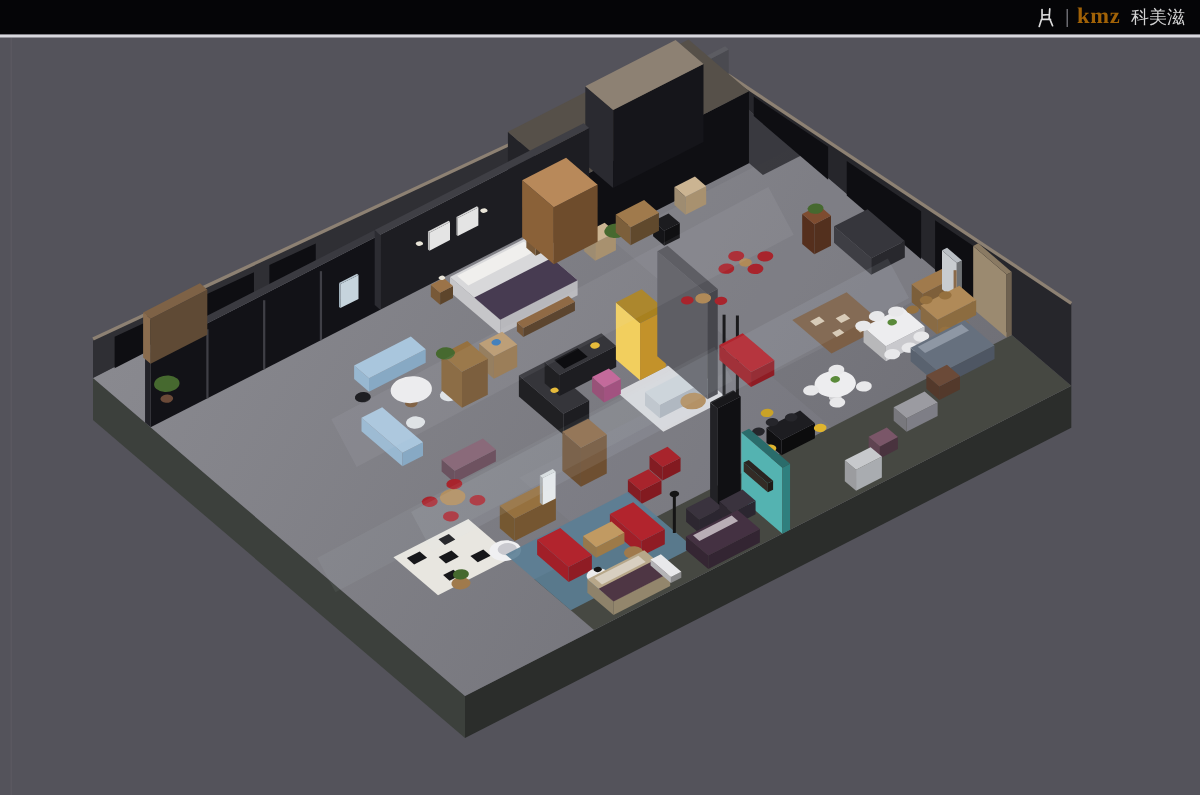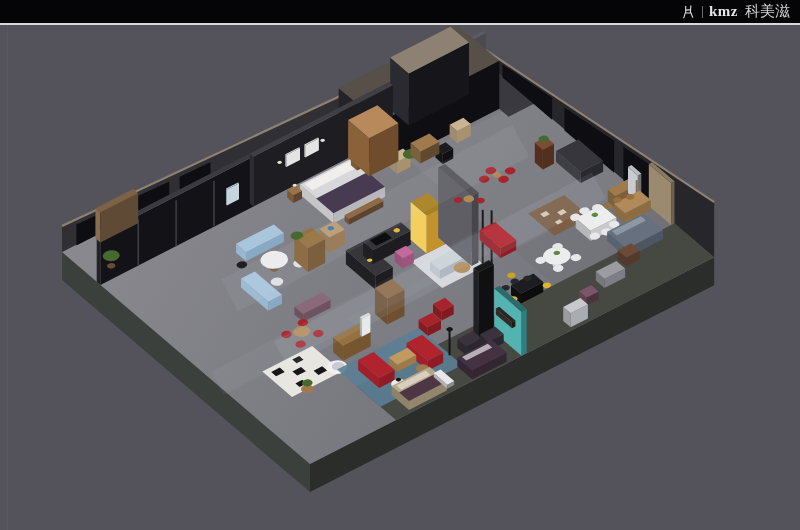--- a/index.html
+++ b/index.html
@@ -4,23 +4,23 @@
 <style>
   html,body{margin:0;padding:0;background:#54535b;}
   .stage{position:relative;width:800px;height:530px;background:#54535b;overflow:hidden;
          font-family:"Liberation Sans",sans-serif;}
   #scene{position:absolute;left:0;top:0;}
   .topbar{position:absolute;left:0;top:0;width:800px;height:23px;background:#050507;z-index:5;}
   .hdivider{position:absolute;left:0;top:23px;width:800px;height:2px;background:#d8d8dd;z-index:5;}
   .leftline{position:absolute;left:7px;top:25px;width:1px;height:505px;background:#5e5d65;opacity:.55;}
   .logo{position:absolute;right:10px;top:0;height:23px;display:flex;align-items:center;gap:6px;}
   .logo .sep{width:1px;height:12px;background:#6a6a70;}
-  .latin{font-family:"Liberation Serif",serif;font-weight:700;font-size:15px;color:#e5e5e5;
+  .latin{font-family:"Liberation Serif",serif;font-weight:700;font-size:15px;color:#a16207;
          letter-spacing:.5px;line-height:23px;}
-  .cn{font-size:15px;color:#d2d2d2;margin-left:1px;}
+  .cn{font-size:12px;color:#d2d2d2;margin-left:1px;}
 </style>
 </head>
 <body>
 
 <div class="stage">
   <svg id="scene" width="800" height="530" viewBox="0 0 800 530">
     <defs>
       <linearGradient id="gFloor" gradientUnits="userSpaceOnUse" x1="120" y1="120" x2="640" y2="420">
         <stop offset="0" stop-color="#8a8a90"></stop>
         <stop offset="1" stop-color="#6d6d74"></stop>

